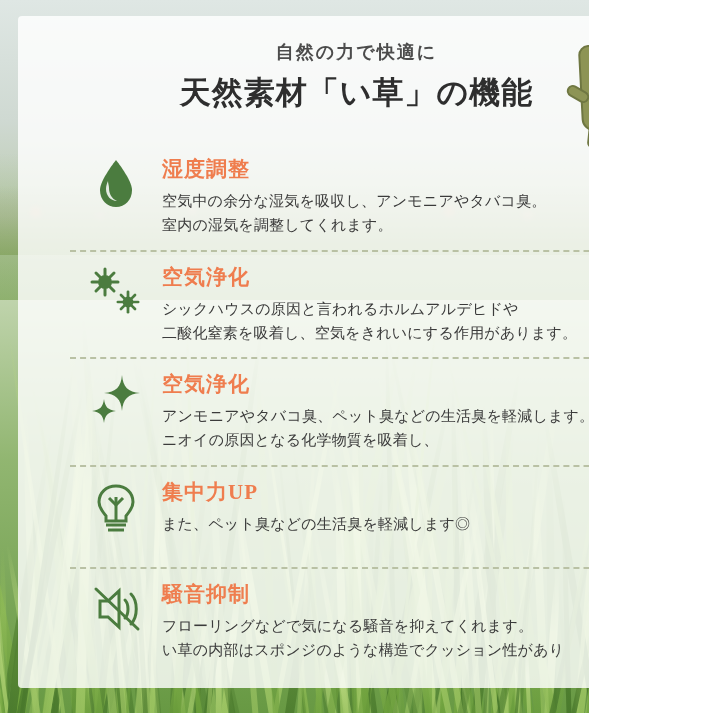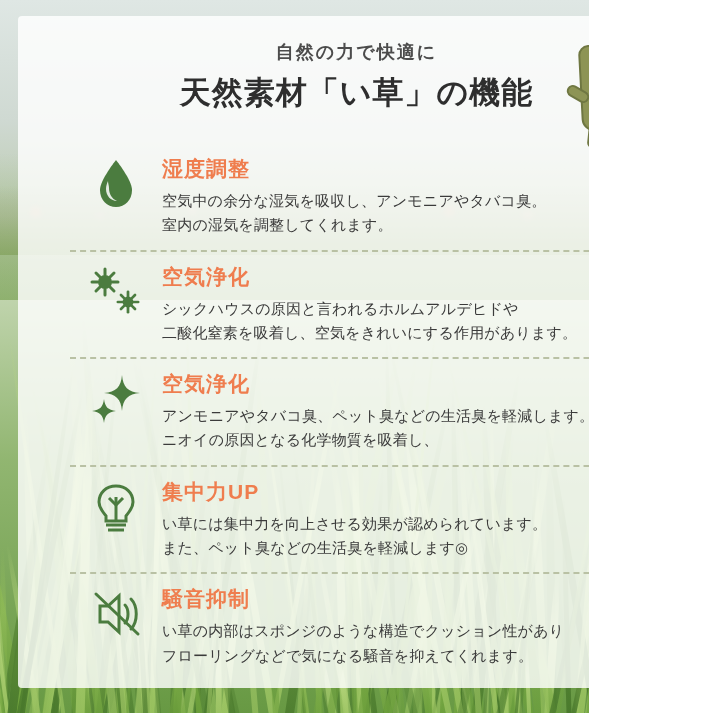--- a/index.html
+++ b/index.html
@@ -210,20 +210,21 @@
     width: 92px;
     flex: 0 0 92px;
     display: flex;
     align-items: flex-start;
     justify-content: center;
     padding-top: 4px;
   }
   .feature .texts {
     flex: 1 1 auto;
     padding-top: 1px;
+    font-family: Liberation Serif, serif;
   }
   .feature .title {
     font-size: 21px;
     font-weight: bold;
     color: #ef7d4e;
     letter-spacing: 1px;
     margin: 0 0 6px 0;
   }
   .feature .desc {
     font-size: 15px;
@@ -587,41 +588,40 @@
               <line x1="15" y1="49" x2="31" y2="49"></line>
               <line x1="23" y1="16" x2="23" y2="40"></line>
               <line x1="23" y1="24" x2="16" y2="17"></line>
               <line x1="23" y1="24" x2="30" y2="17"></line>
             </g>
           </svg>
         </div>
         <div class="texts">
           <p class="title">集中力UP</p>
           <p class="desc">
-            <span>い草には集中力を向上させる効果が認められています。</span>
             <span>また、ペット臭などの生活臭を軽減します◎</span>
           </p>
         </div>
       </div>
 
       <div class="feature">
         <div class="icon-wrap">
           <svg class="ico" width="56" height="52" viewBox="0 0 56 52" aria-hidden="true">
             <g fill="none" stroke="#4b7c3f" stroke-width="3" stroke-linecap="round">
               <path d="M20 18 L12 18 L12 34 L20 34 L31 44 L31 8 Z"></path>
               <path d="M37 17 C41 21 41 31 37 35"></path>
               <path d="M43 11 C50 18 50 34 43 41"></path>
               <line x1="8" y1="6" x2="50" y2="46"></line>
             </g>
           </svg>
         </div>
         <div class="texts">
           <p class="title">騒音抑制</p>
           <p class="desc">
+            <span>フローリングなどで気になる騒音を抑えてくれます。</span>
             <span>い草の内部はスポンジのような構造でクッション性があり</span>
-            <span>フローリングなどで気になる騒音を抑えてくれます。</span>
           </p>
         </div>
       </div>
 
     </div>
   </div>
 </div>
 
 </body></html>

